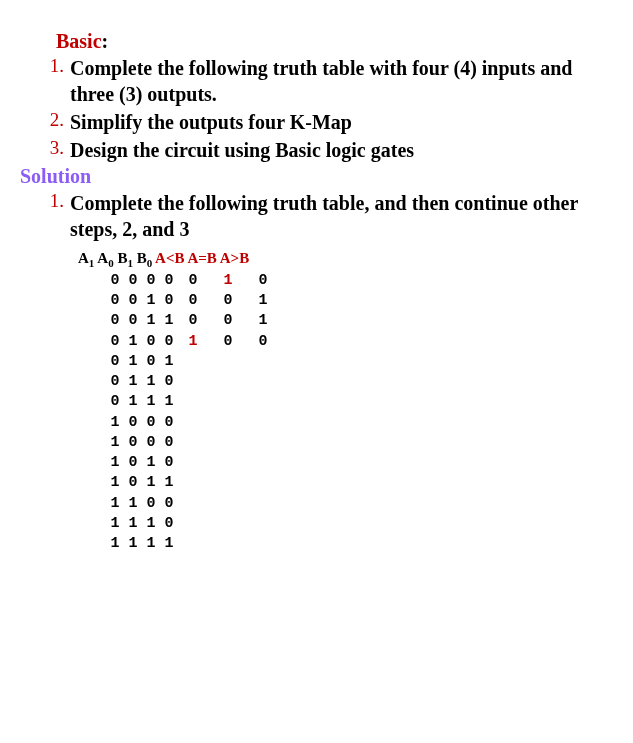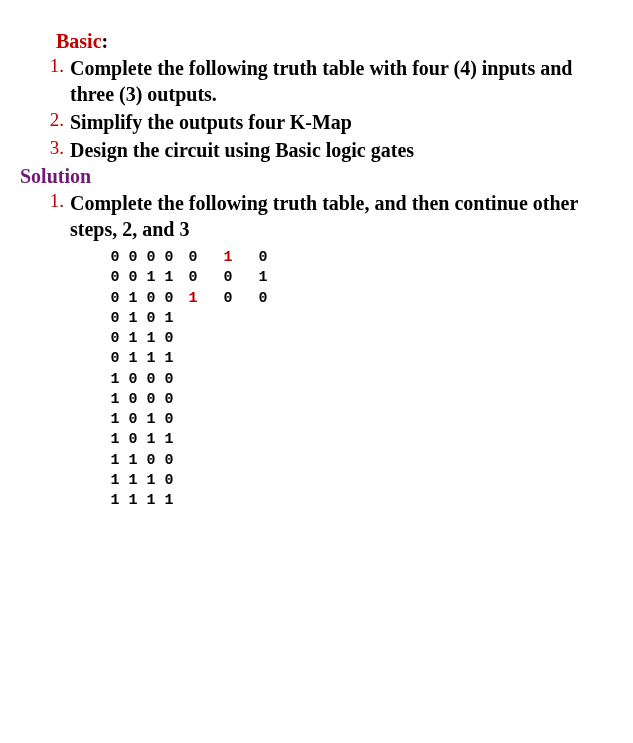--- a/index.html
+++ b/index.html
@@ -35,21 +35,21 @@
     text-align: right;
     margin-right: 6px;
   }
   .item-text {
     font-weight: bold;
     font-size: 20px;
     line-height: 1.3;
     font-family: Liberation Serif, serif;
   }
   .solution-label {
-    color: #701a75;
+    color: #8b5cf6;
     font-weight: bold;
     font-size: 20px;
     margin-top: 2px;
   }
   .table-wrap {
     margin-left: 58px;
     margin-top: 6px;
     font-family: "Courier New", Courier, monospace;
     font-size: 15px;
     font-weight: bold;
@@ -103,22 +103,32 @@
 </div>
 
 <div class="solution-label">Solution</div>
 
 <div class="ordered-item">
   <div class="num">1.</div>
   <div class="item-text">Complete the following truth table, and then continue other steps, 2, and 3</div>
 </div>
 
 <div class="table-wrap">
+  <div class="table-header2">
+    <span><span>A</span><span class="sub">1</span></span>
+    <span><span>A</span><span class="sub">0</span></span>
+    <span><span>B</span><span class="sub">1</span></span>
+    <span><span>B</span><span class="sub">0</span></span>
+    <span class="red">A&lt;B</span>
+    <span class="red">A=B</span>
+    <span class="red">A&gt;B</span>
+  </div>
   <div id="tt-rows">
       <div class="tt-row"><span class="c">0</span><span class="c">0</span><span class="c">0</span><span class="c">0</span><span class="cw">0</span><span class="cw2 red">1</span><span class="cw">0</span></div>
+      <div class="tt-row"><span class="c">0</span><span class="c">0</span><span class="c">1</span><span class="c">0</span><span class="cw">0</span><span class="cw2">0</span><span class="cw">1</span></div>
       <div class="tt-row"><span class="c">0</span><span class="c">0</span><span class="c">1</span><span class="c">1</span><span class="cw">0</span><span class="cw2">0</span><span class="cw">1</span></div>
       <div class="tt-row"><span class="c">0</span><span class="c">1</span><span class="c">0</span><span class="c">0</span><span class="cw red">1</span><span class="cw2">0</span><span class="cw">0</span></div>
       <div class="tt-row"><span class="c">0</span><span class="c">1</span><span class="c">0</span><span class="c">1</span><span class="cw"></span><span class="cw2"></span><span class="cw"></span></div>
       <div class="tt-row"><span class="c">0</span><span class="c">1</span><span class="c">1</span><span class="c">0</span><span class="cw"></span><span class="cw2"></span><span class="cw"></span></div>
       <div class="tt-row"><span class="c">0</span><span class="c">1</span><span class="c">1</span><span class="c">1</span><span class="cw"></span><span class="cw2"></span><span class="cw"></span></div>
       <div class="tt-row"><span class="c">1</span><span class="c">0</span><span class="c">0</span><span class="c">0</span><span class="cw"></span><span class="cw2"></span><span class="cw"></span></div>
       <div class="tt-row"><span class="c">1</span><span class="c">0</span><span class="c">0</span><span class="c">0</span><span class="cw"></span><span class="cw2"></span><span class="cw"></span></div>
       <div class="tt-row"><span class="c">1</span><span class="c">0</span><span class="c">1</span><span class="c">0</span><span class="cw"></span><span class="cw2"></span><span class="cw"></span></div>
       <div class="tt-row"><span class="c">1</span><span class="c">0</span><span class="c">1</span><span class="c">1</span><span class="cw"></span><span class="cw2"></span><span class="cw"></span></div>
       <div class="tt-row"><span class="c">1</span><span class="c">1</span><span class="c">0</span><span class="c">0</span><span class="cw"></span><span class="cw2"></span><span class="cw"></span></div>

